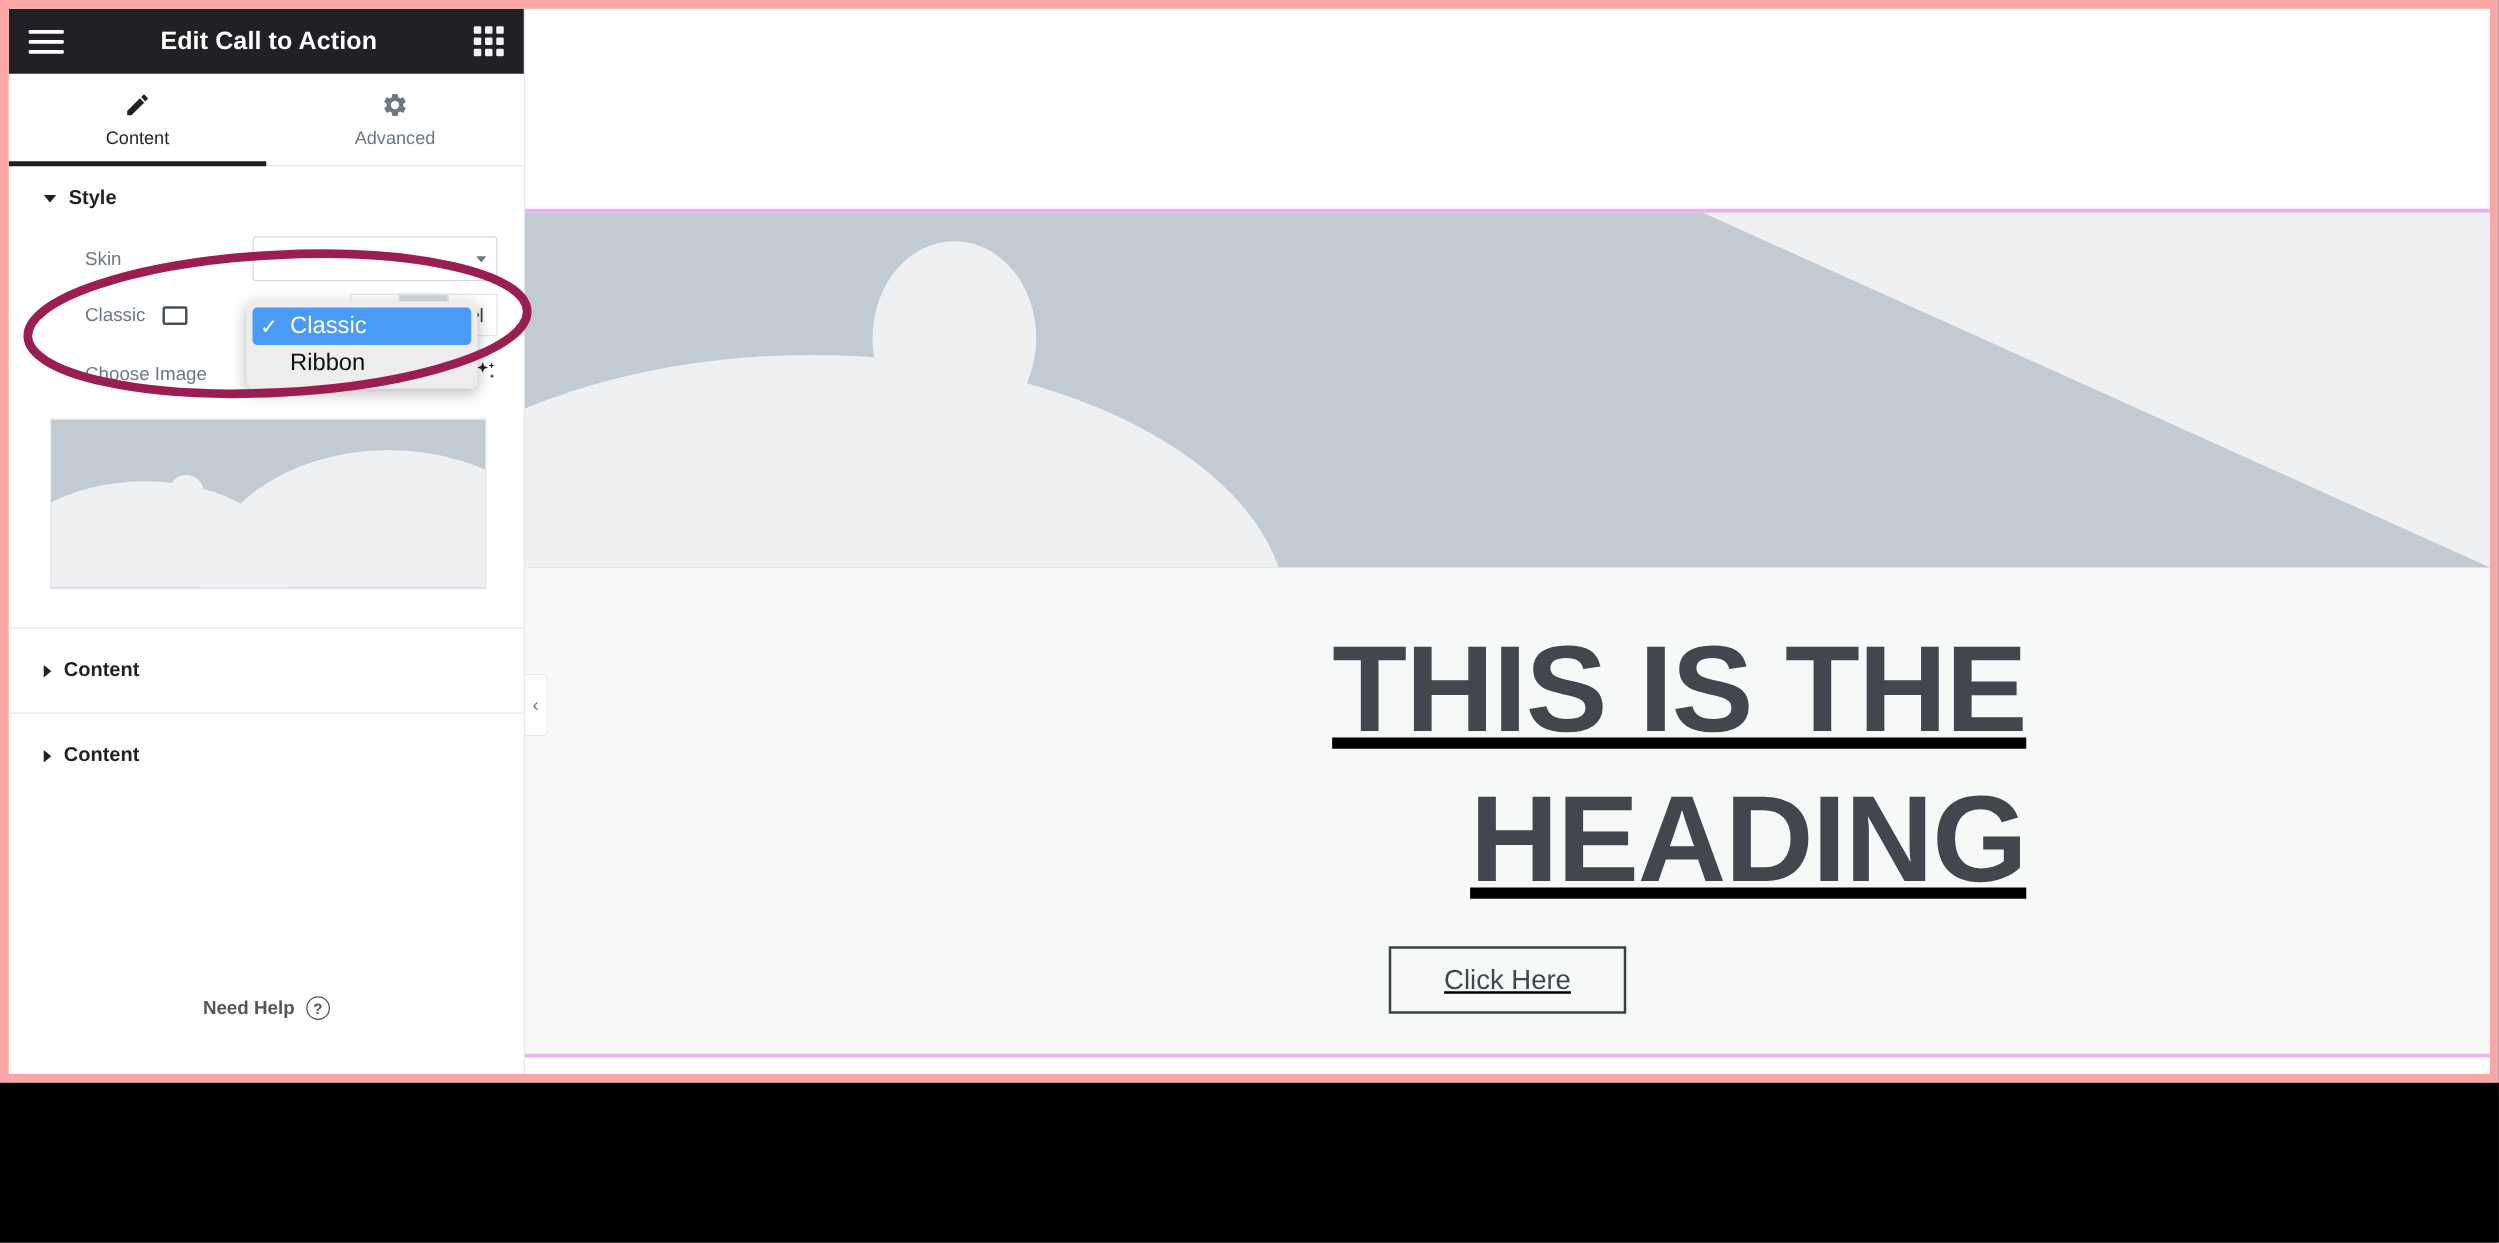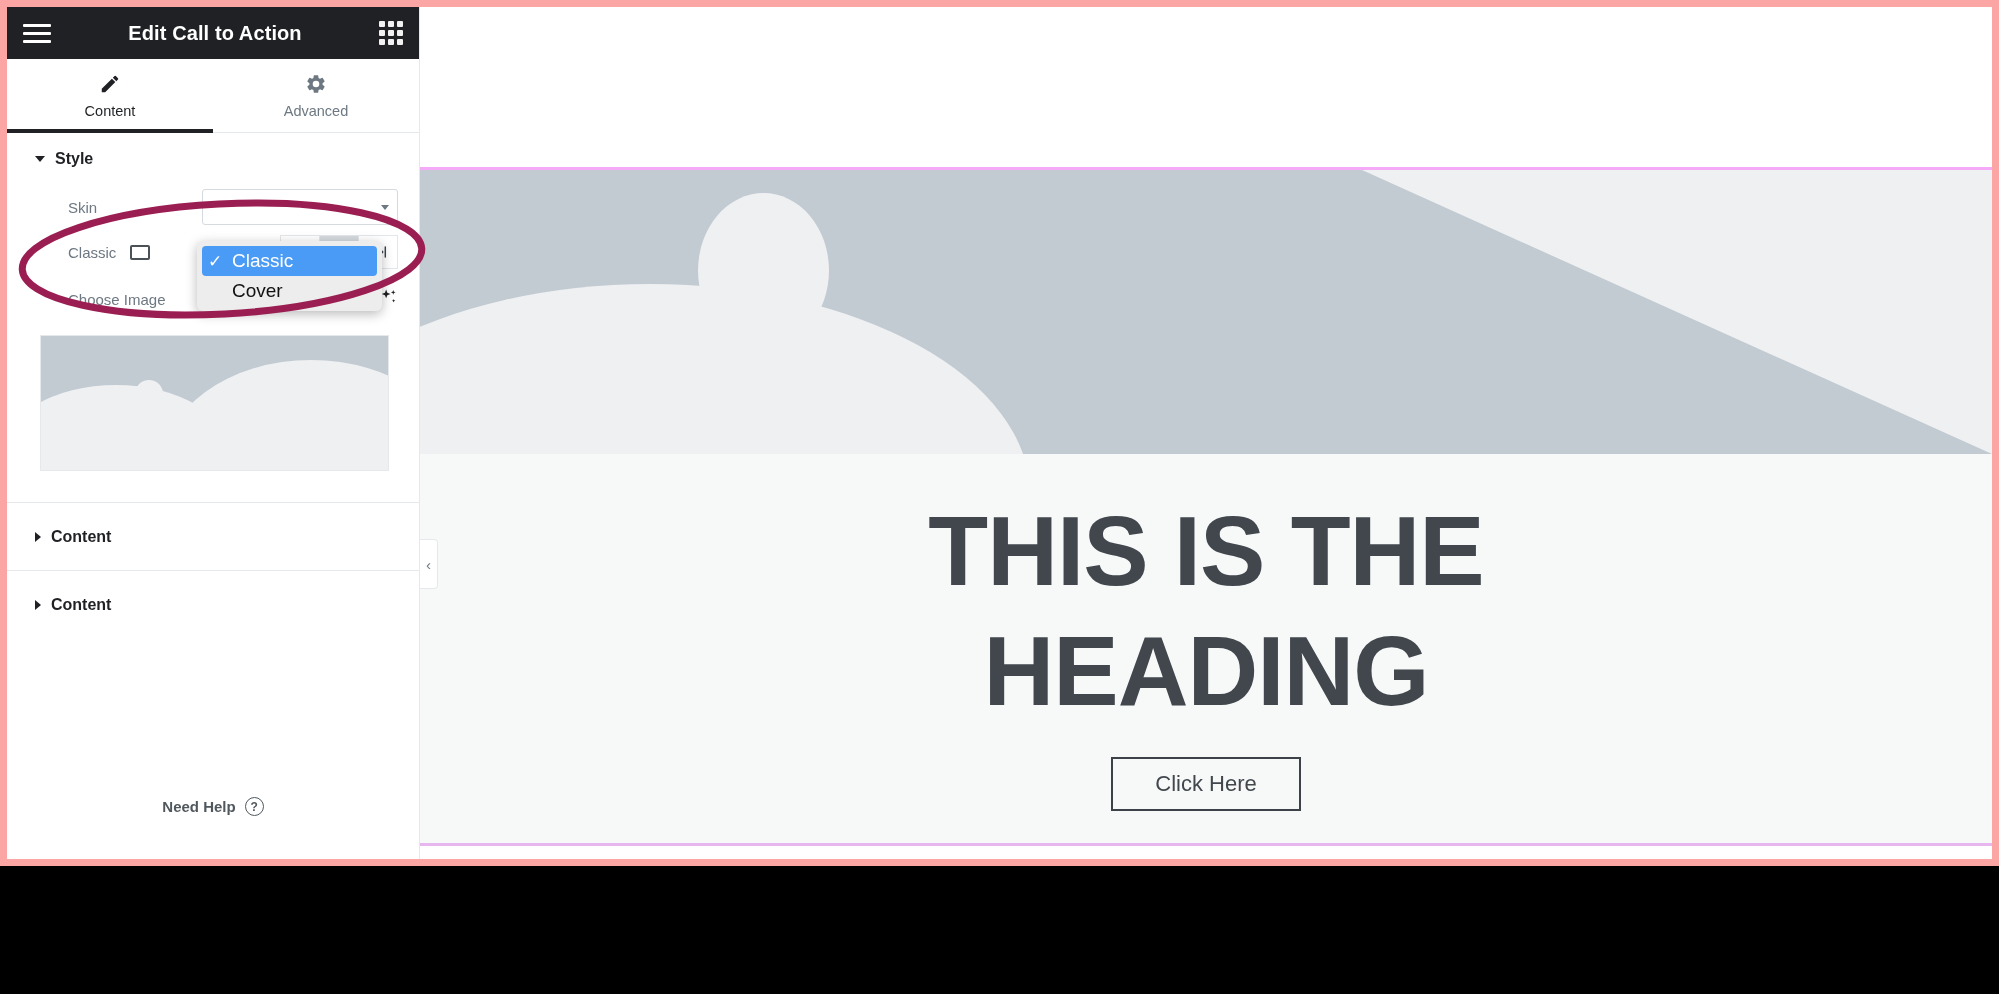--- a/index.html
+++ b/index.html
@@ -211,21 +211,21 @@
     width:760px; height:420px; border-radius:50%;
     background:#eef0f2;
   }
   #cta-banner .wedge-right {
     position:absolute; right:0; top:0;
     width:0; height:0;
     border-top:284px solid #eef0f2;
     border-left:630px solid transparent;
   }
   #cta-body {
-    padding-top:38px; text-align:center;
+    padding-top:38px; text-align:right;text-decoration:underline;
   }
   #cta-heading {
     font-size:98px; font-weight:bold;
     line-height:1.22;
     color:#41474d;
     letter-spacing:-1px;
     max-width:830px;
     margin:0 auto;
   }
   #cta-sub {
@@ -369,21 +369,21 @@
       <span class="q-icon">?</span>
     </div>
 
     <div id="skin-dropdown">
       <div class="dd-opt selected">
         <span class="dd-check">✓</span>
         <span>Classic</span>
       </div>
       <div class="dd-opt">
         <span class="dd-check"></span>
-        <span>Cover</span>
+        <span>Ribbon</span>
       </div>
     </div>
   </div>
 
   <div id="collapse-handle">
     <span>‹</span>
   </div>
 
   <div id="canvas">
     <div id="cta-section">

